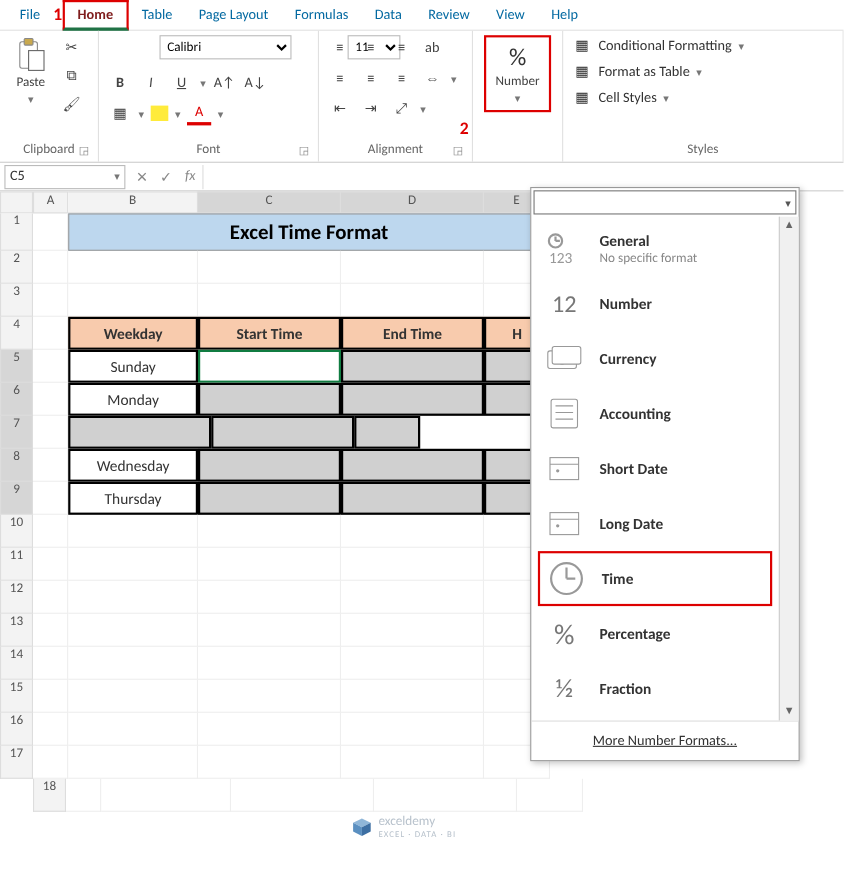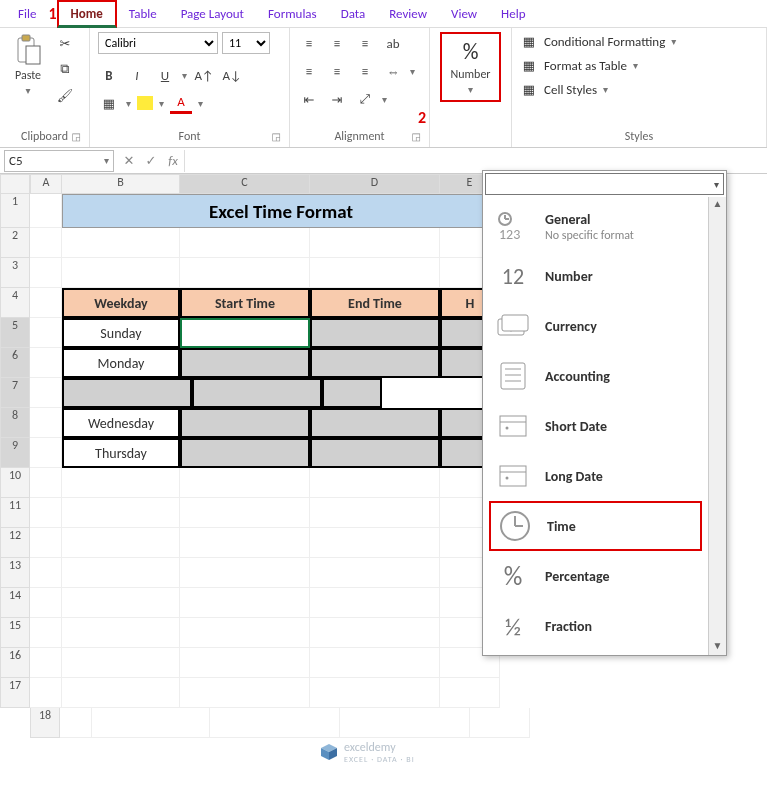--- a/index.html
+++ b/index.html
@@ -1,37 +1,37 @@
 <!DOCTYPE html>
 <html><head>
 <meta charset="utf-8">
 <style>
   * { box-sizing: border-box; margin: 0; padding: 0; font-family: "Segoe UI", Calibri, sans-serif; }
   body { background: #fff; font-size: 13px; color: #333; width: 767px; height: 797px; overflow: hidden; position: relative; }
 
   
   .menubar { display: flex; align-items: center; height: 28px; border-bottom: 1px solid #ddd; padding-left: 6px; }
-  .menu-item { padding: 4px 12px; cursor: pointer; color: #6d28d9; }
+  .menu-item { padding: 4px 12px; cursor: pointer; color: #0369a1; }
   .menu-item.active { color: #7f1d1d; border-bottom: 3px solid #207245; font-weight: 600; }
   .annot { color: #d00; font-weight: bold; font-size: 16px; }
 
   
   .ribbon { display: flex; border-bottom: 1px solid #ccc; height: 120px; background: #fff; }
   .rgroup { border-right: 1px solid #e0e0e0; padding: 4px 8px 2px 8px; display: flex; flex-direction: column; justify-content: space-between; }
   .rgroup-body { display: flex; gap: 6px; align-items: flex-start; flex: 1; }
   .rgroup-label { text-align: center; font-size: 12px; color: #666; padding: 2px 0; position: relative; }
   .rgroup-label .dlg { position: absolute; right: 0; bottom: 2px; font-size: 10px; color: #888; }
 
   .vbtn { display: flex; flex-direction: column; align-items: center; gap: 2px; padding: 2px 4px; cursor: pointer; }
   .vbtn-label { font-size: 12px; color: #444; }
   .ico { width: 18px; height: 18px; display: inline-flex; align-items: center; justify-content: center; }
   .ico-lg { width: 32px; height: 32px; }
   .ministack { display: flex; flex-direction: column; gap: 4px; }
 
-  select.combo { border: 1px solid #bbb; height: 22px; font-size: 12px; padding: 0 2px; background: #fff; }
+  select.combo { border: 1px solid #bbb; height: 22px; font-size: 12px; padding: 0 2px; background: #fff; margin-left: 47px; }
   .font-row { display: flex; gap: 4px; margin-bottom: 4px; }
   .btnrow { display: flex; gap: 6px; align-items: center; }
   .rbtn { width: 22px; height: 22px; display: inline-flex; align-items: center; justify-content: center; cursor: pointer; color: #444; }
 
   .number-group { position: relative; }
   .number-btn { border: 2px solid #d00; padding: 4px 8px; display: flex; flex-direction: column; align-items: center; gap: 2px; position: relative; }
   .chev { font-size: 10px; color: #777; }
 
   .styles-col { display: flex; flex-direction: column; gap: 6px; }
   .style-item { display: flex; align-items: center; gap: 6px; cursor: pointer; font-size: 13px; }
@@ -473,20 +473,21 @@
           <div class="nf-text">
             <span class="nf-name">Fraction</span>
           </div>
         </div>
       </div>
     <div class="nf-scroll">
       <div class="up">▲</div>
       <div class="dn">▼</div>
     </div>
   </div>
+  <div class="nf-more">More Number Formats...</div>
 </div>
 
 <span class="annot3">3</span>
 
 <div class="watermark">
   <svg width="18" height="18" viewBox="0 0 18 18">
       <polygon points="9,1 17,5 9,9 1,5" fill="#8fb6d8"></polygon>
       <polygon points="1,5 9,9 9,17 1,13" fill="#5a8fc0"></polygon>
       <polygon points="17,5 9,9 9,17 17,13" fill="#3d6fa3"></polygon>
     </svg>

